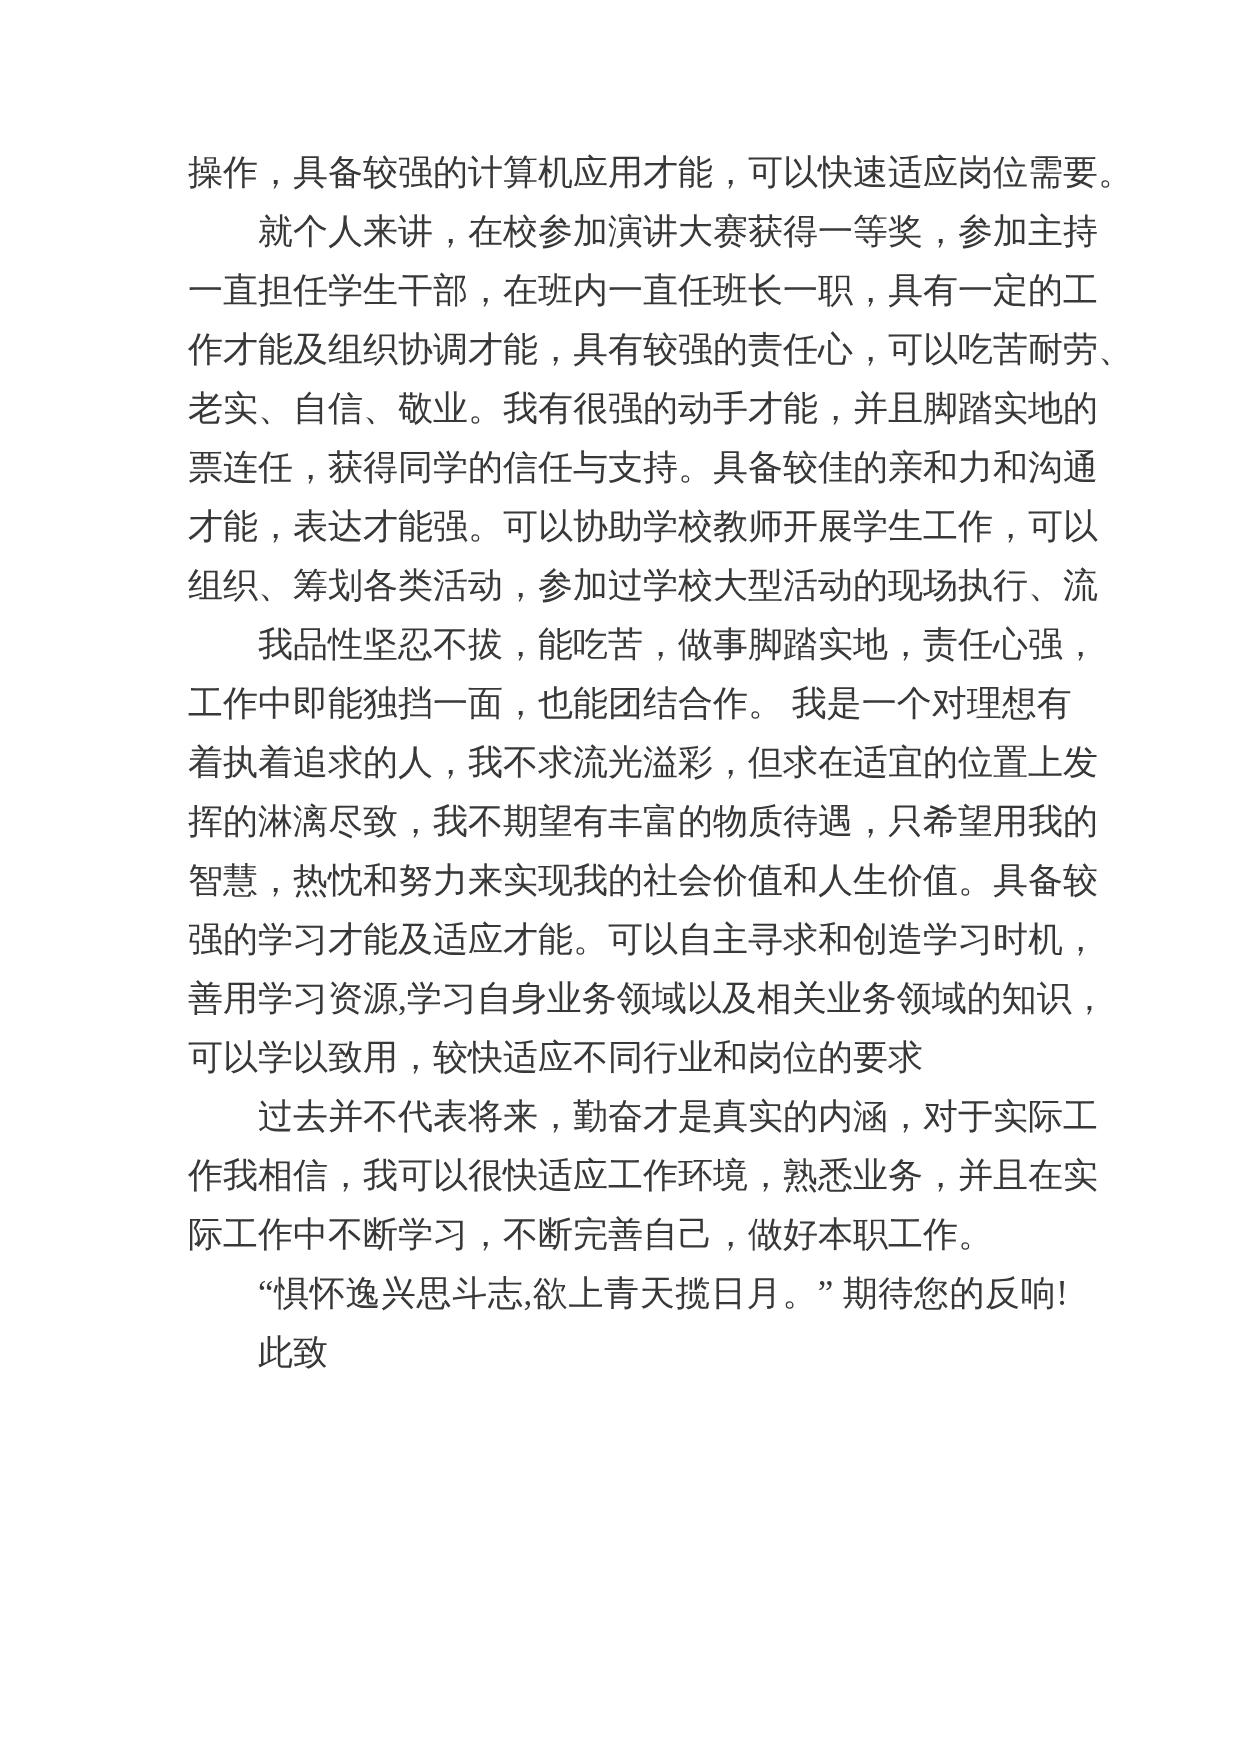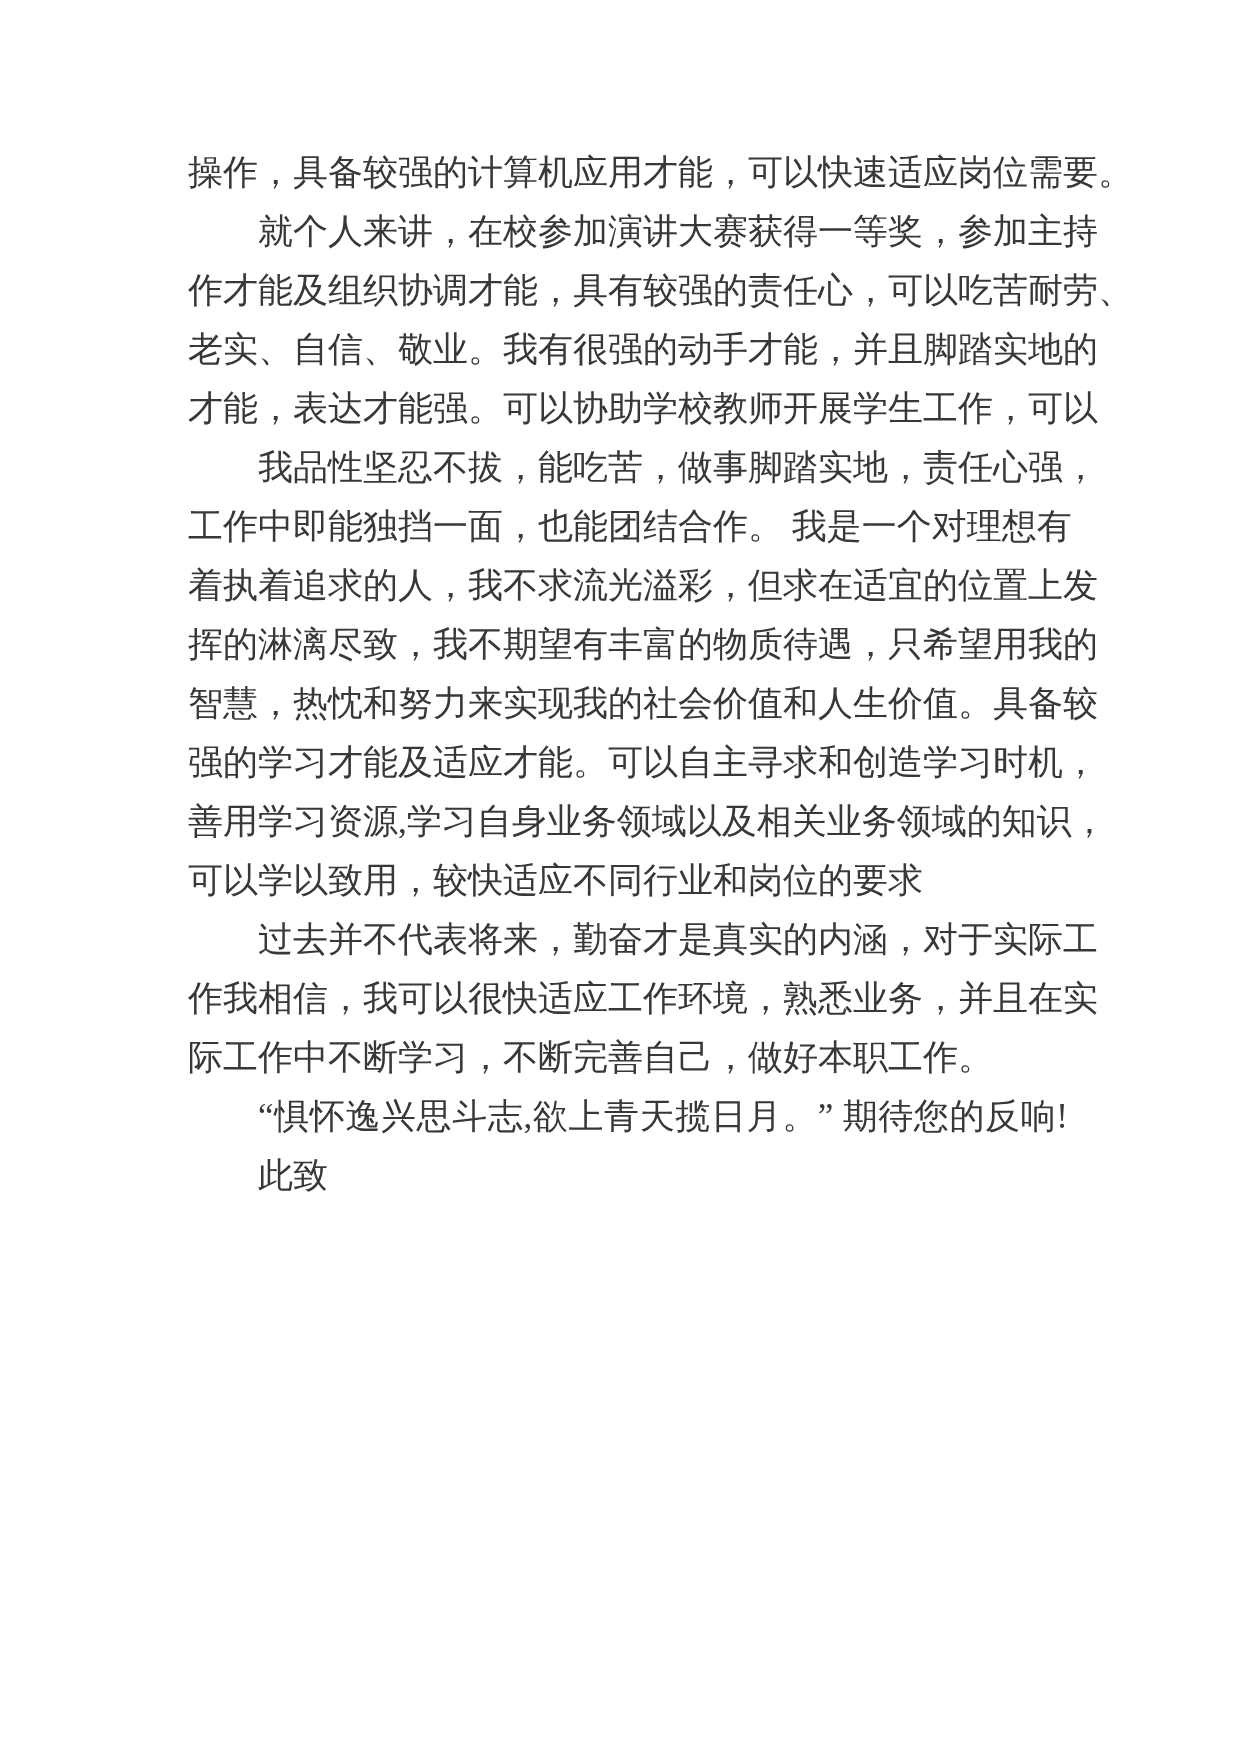--- a/index.html
+++ b/index.html
@@ -49,23 +49,26 @@
 </head>
 <body>
 
 <div class="page">
   <div class="text-block">
       <div class="paragraph">
         <div class="line">操作，具备较强的计算机应用才能，可以快速适应岗位需要。</div>
       </div>
       <div class="paragraph">
         <div class="line indent">就个人来讲，在校参加演讲大赛获得一等奖，参加主持</div>
+        <div class="line">一直担任学生干部，在班内一直任班长一职，具有一定的工</div>
         <div class="line">作才能及组织协调才能，具有较强的责任心，可以吃苦耐劳、</div>
         <div class="line">老实、自信、敬业。我有很强的动手才能，并且脚踏实地的</div>
+        <div class="line">票连任，获得同学的信任与支持。具备较佳的亲和力和沟通</div>
         <div class="line">才能，表达才能强。可以协助学校教师开展学生工作，可以</div>
+        <div class="line">组织、筹划各类活动，参加过学校大型活动的现场执行、流</div>
       </div>
       <div class="paragraph">
         <div class="line indent">我品性坚忍不拔，能吃苦，做事脚踏实地，责任心强，</div>
         <div class="line">工作中即能独挡一面，也能团结合作。 我是一个对理想有</div>
         <div class="line">着执着追求的人，我不求流光溢彩，但求在适宜的位置上发</div>
         <div class="line">挥的淋漓尽致，我不期望有丰富的物质待遇，只希望用我的</div>
         <div class="line">智慧，热忱和努力来实现我的社会价值和人生价值。具备较</div>
         <div class="line">强的学习才能及适应才能。可以自主寻求和创造学习时机，</div>
         <div class="line">善用学习资源,学习自身业务领域以及相关业务领域的知识，</div>
         <div class="line para-end">可以学以致用，较快适应不同行业和岗位的要求</div>

